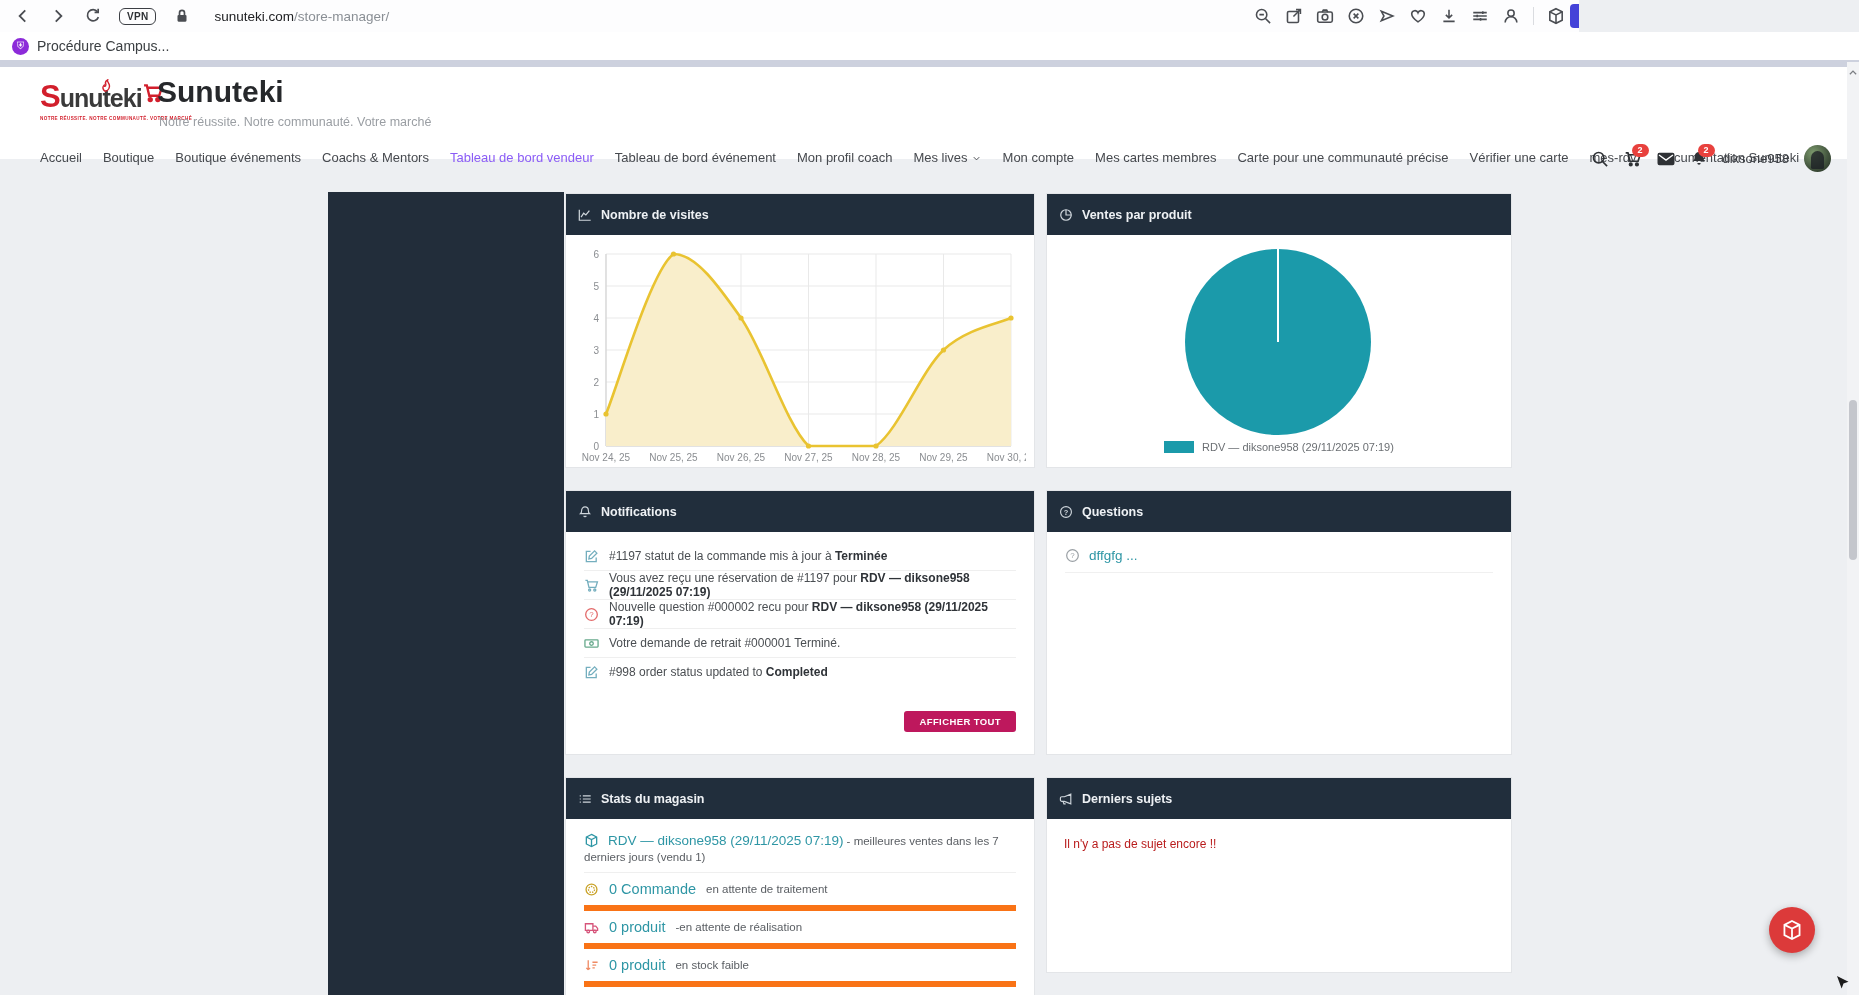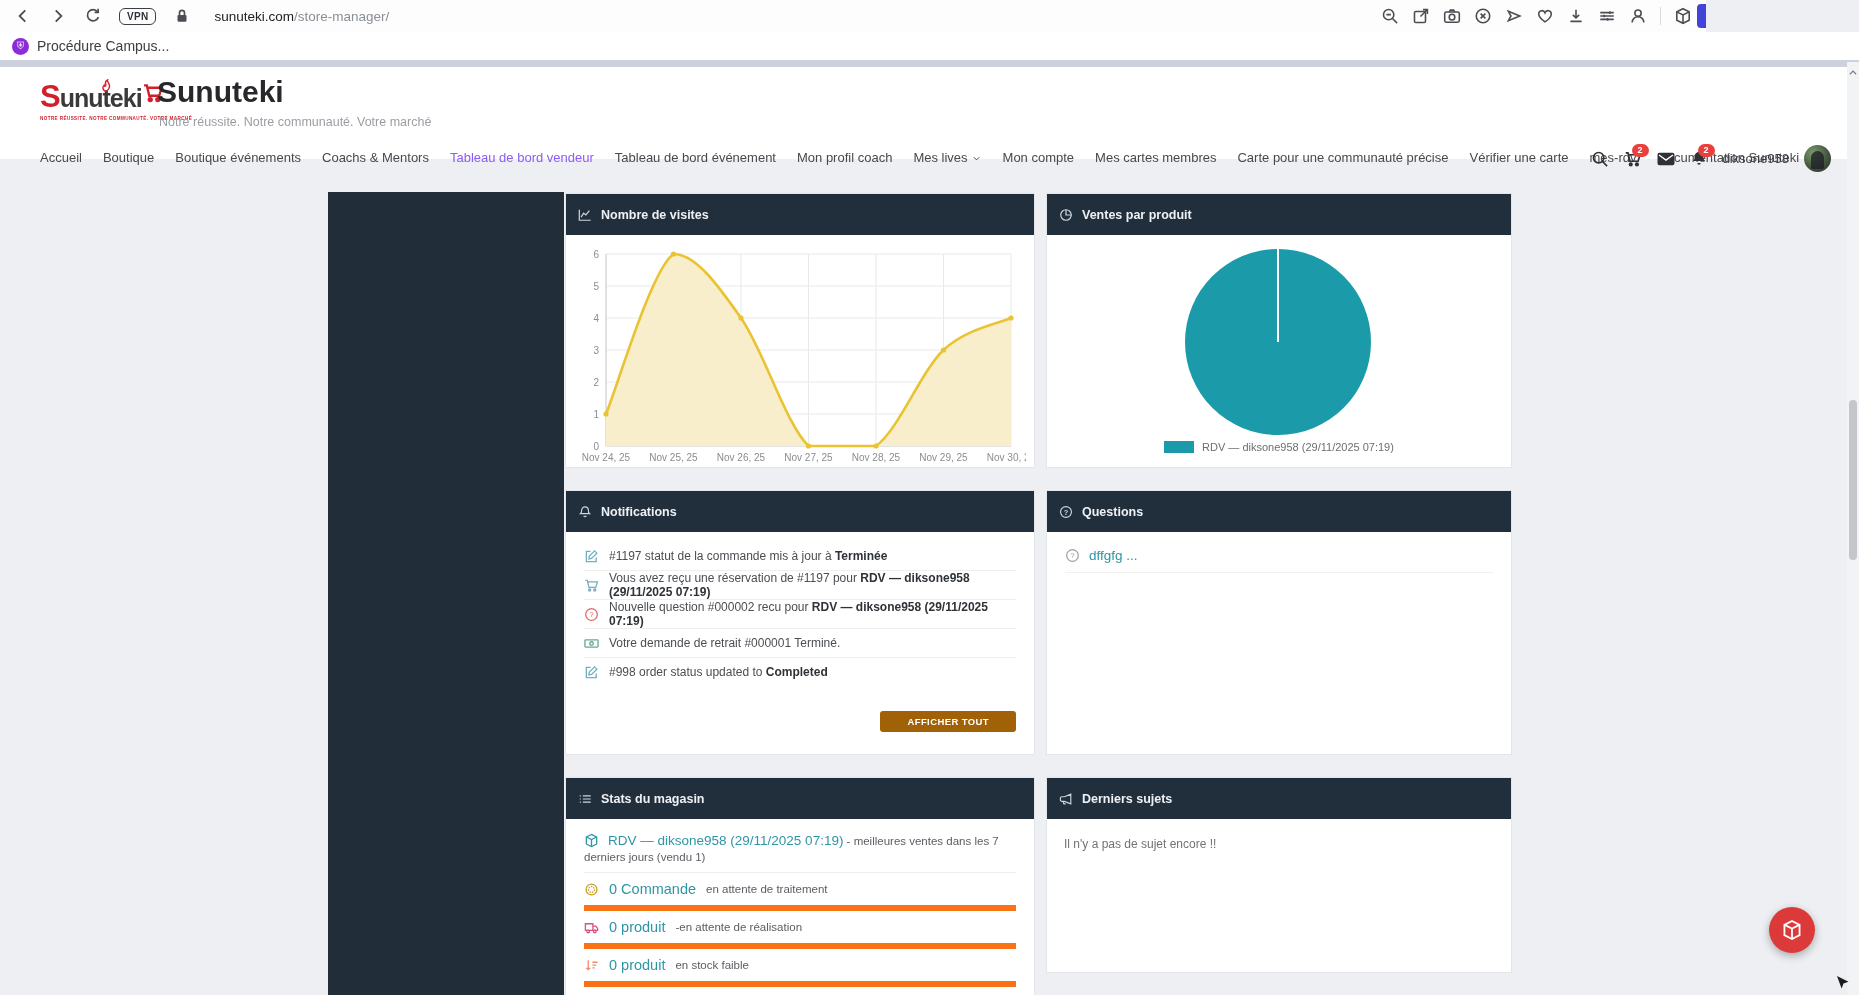--- a/index.html
+++ b/index.html
@@ -1,19 +1,19 @@
 <!DOCTYPE html>
 <html><head>
 <meta charset="utf-8">
 <style>
   html,body{margin:0;padding:0;background:#fff;}
   #screen{position:relative;width:1859px;height:995px;overflow:hidden;
     font-family:"Liberation Sans",sans-serif;background:#edeff2;}
   
-  .chrome{position:absolute;left:0;top:0;width:1706px;height:32px;background:#fdfdfe;display:flex;align-items:center;}
+  .chrome{position:absolute;left:0;top:0;width:1579px;height:32px;background:#fdfdfe;display:flex;align-items:center;}
   .chrome-icon{width:18px;height:18px;color:#4a4d52;display:inline-block;}
   .chrome-icon svg{display:block;width:100%;height:100%;}
   .chrome-left{display:flex;align-items:center;gap:17px;padding-left:14px;}
   .vpn-pill{border:1.6px solid #3c3f44;border-radius:6px;font-size:10px;font-weight:700;color:#2e3135;padding:2px 7px;letter-spacing:.3px;}
   .url{font-size:13.5px;color:#202124;margin-left:6px;}
   .url .path{color:#8a8f95;}
   .chrome-right{position:absolute;right:14px;top:0;height:32px;display:flex;align-items:center;gap:13px;}
   .chrome-sep{width:1px;height:18px;background:#dadce0;}
   .ext-sliver{position:absolute;right:0;top:4px;width:9px;height:24px;border-radius:4px 0 0 4px;background:#4443d8;}
   
@@ -49,38 +49,38 @@
   .card-header{height:17px;background:#212e3c;color:#eef1f4;display:flex;align-items:center;gap:9px;padding:12px 12px;font-size:12.5px;font-weight:600;}
   .card-header .hico{width:14px;height:14px;color:#cfd6dc;}
   .card-header .hico svg{display:block;width:100%;height:100%;}
   
   .notif-list{padding:10px 18px 0 18px;}
   .notif-item{height:28px;display:flex;align-items:center;gap:10px;font-size:12px;color:#4a4e52;border-bottom:1px solid #efefef;}
   .notif-item:last-child{border-bottom:none;}
   .notif-item .nico{width:15px;height:15px;flex:0 0 15px;}
   .notif-item .nico svg{display:block;width:100%;height:100%;}
   .notif-item b{color:#2f3338;}
-  .show-all{position:absolute;right:18px;bottom:22px;background:#a16207;color:#fff;font-size:9.5px;font-weight:700;letter-spacing:.4px;padding:5px 27px;border-radius:3px;cursor:pointer;}
+  .show-all{position:absolute;right:18px;bottom:22px;background:#be185d;color:#fff;font-size:9.5px;font-weight:700;letter-spacing:.4px;padding:5px 15px;border-radius:3px;cursor:pointer;}
   
   .question-row{margin:16px 18px 0 18px;display:flex;align-items:center;gap:9px;font-size:13.5px;color:#2e96a5;padding-bottom:9px;border-bottom:1px solid #f0f0f0;}
   .question-row .qico{width:15px;height:15px;color:#9aa0a5;}
   .question-row .qico svg{display:block;width:100%;height:100%;}
   
   .stats-list{padding:10px 18px 0 18px;font-size:11.5px;color:#5a5e63;}
   .stats-first{padding:4px 0 7px 0;border-bottom:1px solid #efefef;line-height:16px;}
   .stats-first .sico{display:inline-block;vertical-align:-3px;margin-right:9px;}
   .stats-row{height:32px;display:flex;align-items:center;gap:10px;border-bottom:6px solid #f97316;}
   .stats-row:last-child{border-bottom:none;text-align:center;}
   .sico{width:15px;height:15px;flex:0 0 15px;}
   .sico svg{display:block;width:100%;height:100%;}
   .stats-link{color:#2e96a5;cursor:pointer;}
   .stats-first .stats-link{font-size:13.5px;}
   .stats-row .stats-link{font-size:14.5px;}
   
-  .topics-empty{margin:18px 0 0 17px;font-size:12px;color:#737373;}
+  .topics-empty{margin:18px 0 0 17px;font-size:12px;color:#b91c1c;}
   .legend-row{position:absolute;left:0;right:0;bottom:14px;display:flex;align-items:center;justify-content:center;gap:8px;font-size:11px;color:#6b6f73;}
   .legend-swatch{width:30px;height:12px;}
   .fab{position:absolute;left:1769px;top:907px;width:46px;height:46px;border-radius:50%;background:#dc3a3a;box-shadow:0 3px 8px rgba(0,0,0,.3);display:flex;align-items:center;justify-content:center;color:#fff;cursor:pointer;}
   .fab svg{width:22px;height:22px;}
   .tick{font-size:10px;fill:#8a8d91;font-family:"Liberation Sans",sans-serif;}
   
   .scrollbar{position:absolute;right:0;top:62px;width:12px;height:933px;background:#f2f3f5;}
   .scroll-thumb{position:absolute;right:2px;top:338px;width:8px;height:160px;border-radius:4px;background:#c4c6cc;}
   .scroll-arrow{position:absolute;right:1px;top:2px;width:10px;height:10px;color:#7a7d82;}
   .cursor{position:absolute;left:1836px;top:976px;width:14px;height:18px;color:#1c1c1c;}

